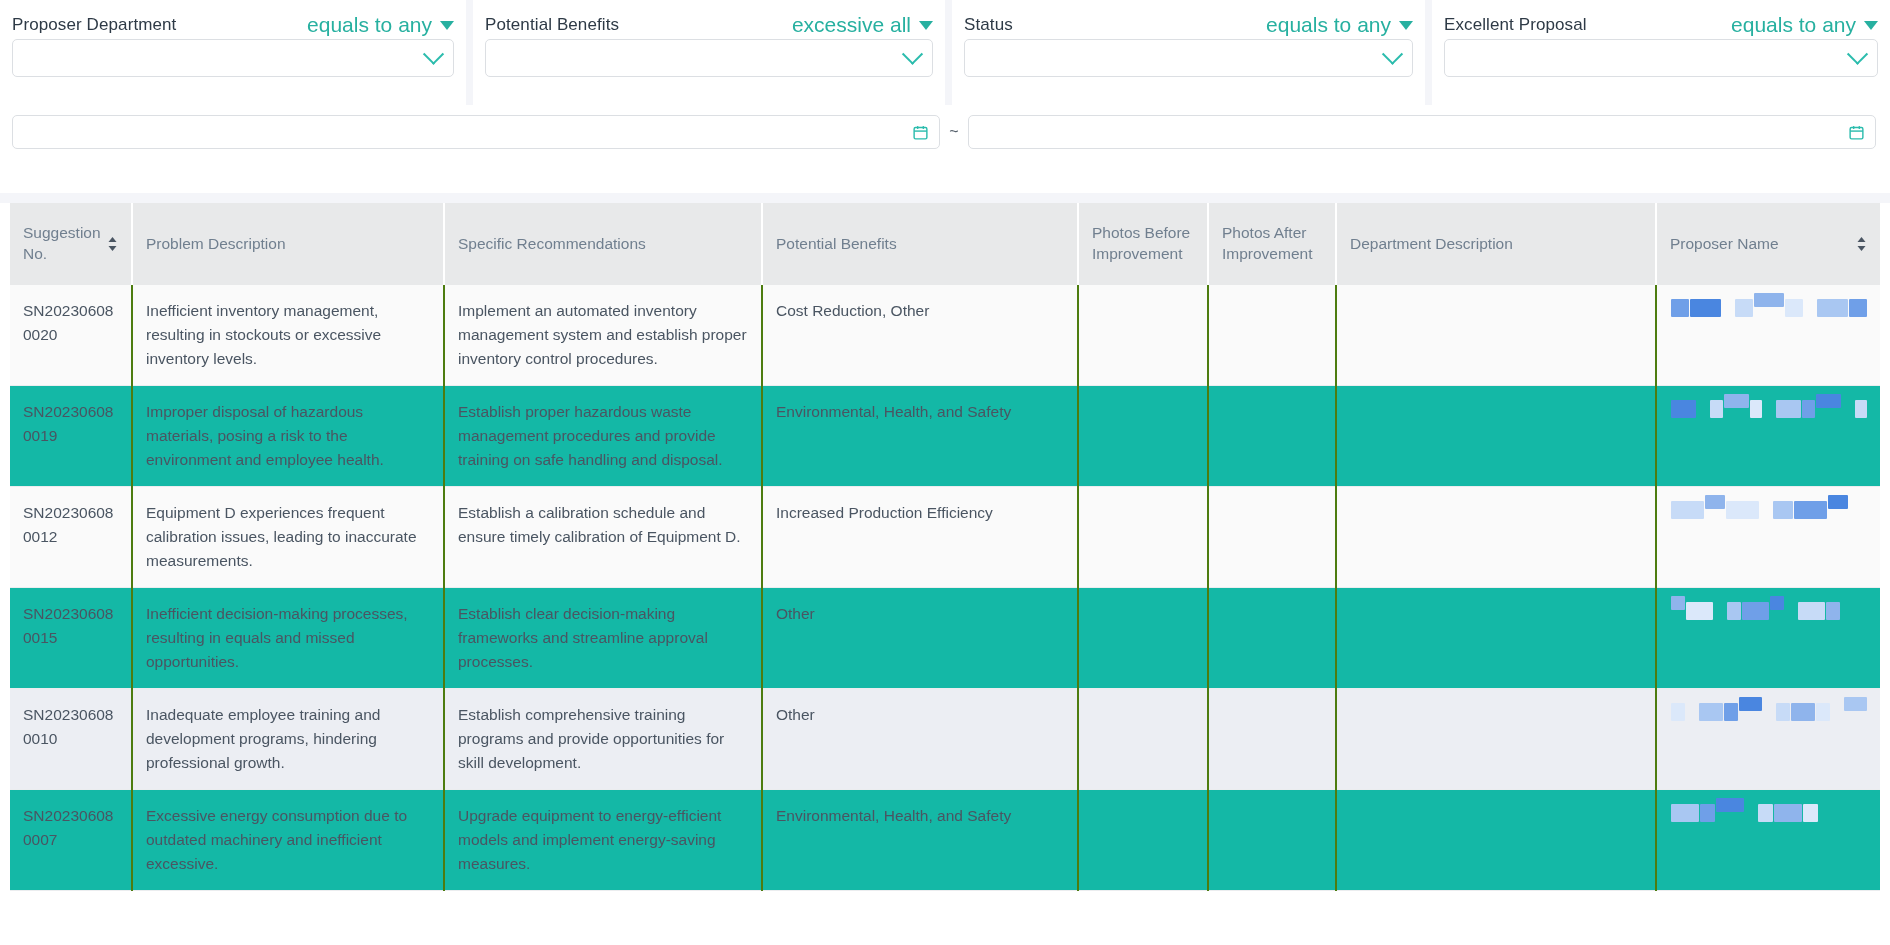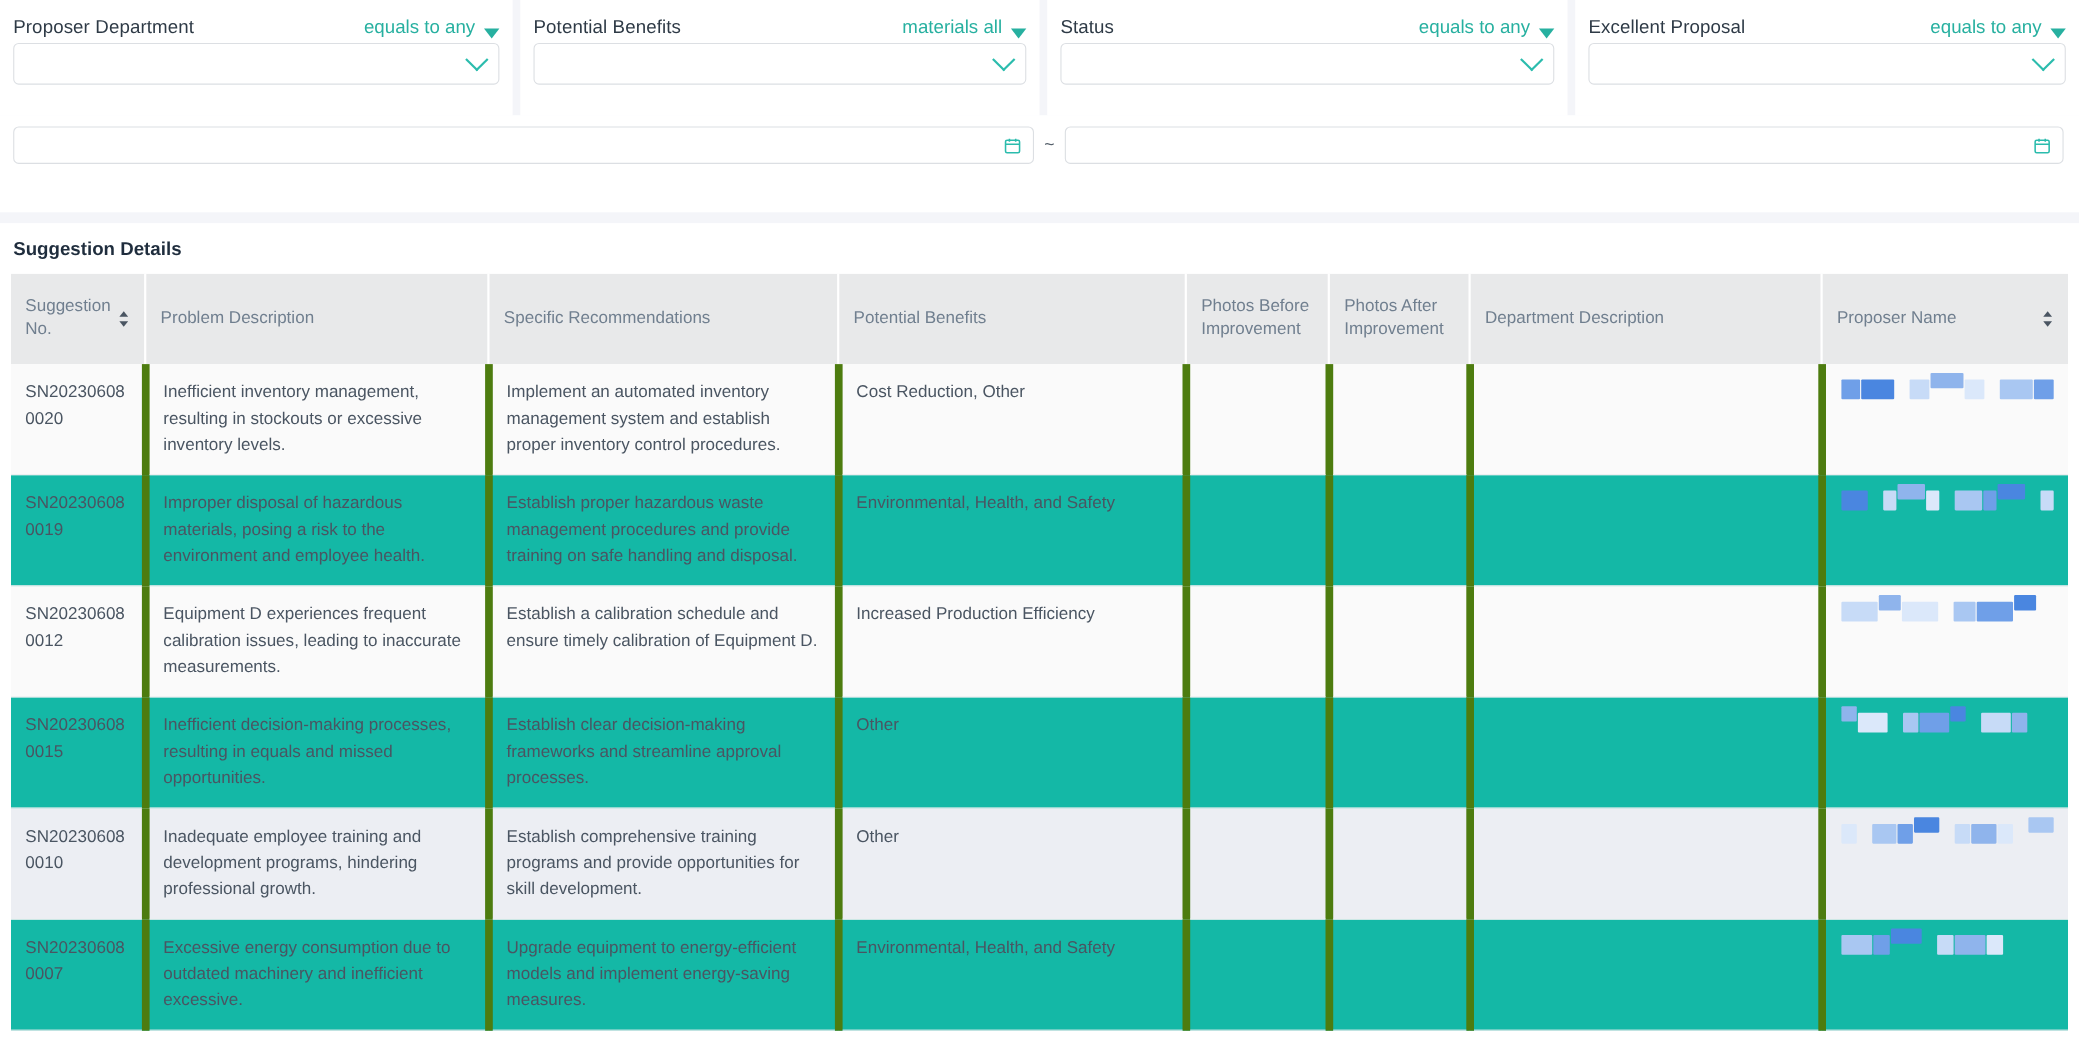--- a/index.html
+++ b/index.html
@@ -40,24 +40,24 @@
     margin-bottom: 1px;
   }
   .filter-label {
     font-size: 17px;
     color: #2e3a46;
     letter-spacing: 0.1px;
     white-space: nowrap;
   }
   .filter-op {
     display: inline-flex;
-    align-items: flex-end;
+    align-items: center;
     gap: 8px;
     color: #27b0a0;
-    font-size: 17px;
+    font-size: 21px;
     cursor: pointer;
     white-space: nowrap;
   }
   .caret-down {
     width: 0; height: 0;
     border-left: 7px solid transparent;
     border-right: 7px solid transparent;
     border-top: 9px solid #27b0a0;
     display: inline-block;
   }
@@ -154,21 +154,21 @@
     justify-content: space-between;
     gap: 6px;
   }
   .sort-icon { flex: 0 0 auto; width: 11px; height: 16px; }
 
   table.grid td {
     font-size: 15.5px;
     color: #4a5562;
     vertical-align: top;
     padding: 14px 13px;
-    border-right: 7px solid #4d7c0f;
+    border-right: 2px solid #4d7c0f;
     border-bottom: 1px solid #ebedef;
     line-height: 1.55;
     height: 96px;
   }
   table.grid td:last-child { border-right: none; }
   tr.odd  td { background: #fafafa; }
   tr.even td { background: #14b8a6; }
   tr.highlight td { background: #eceef3; }
 
   .sn { white-space: normal; word-break: break-all; color: #4a5562; }
@@ -192,21 +192,21 @@
     </div>
     <div class="select-box">
       <span class="chev"></span>
     </div>
   </div>
 
   <div class="filter-card c2">
     <div class="filter-head">
       <span class="filter-label">Potential Benefits</span>
       <span class="filter-op">
-        <span>materials all</span>
+        <span>excessive all</span>
         <span class="caret-down"></span>
       </span>
     </div>
     <div class="select-box">
       <span class="chev"></span>
     </div>
   </div>
 
   <div class="filter-card c3">
     <div class="filter-head">
@@ -254,21 +254,20 @@
         <line x1="8" y1="3" x2="8" y2="7"></line>
         <line x1="16" y1="3" x2="16" y2="7"></line>
       </svg>
     </div>
   </div>
 </div>
 
 <div class="spacer"></div>
 
 <div class="table-section">
-  <div class="section-title">Suggestion Details</div>
 
   <table class="grid">
     <colgroup>
       <col style="width:122px">
         <col style="width:312px">
         <col style="width:318px">
       <col style="width:316px">
         <col style="width:130px">
         <col style="width:128px">
       <col style="width:320px">

